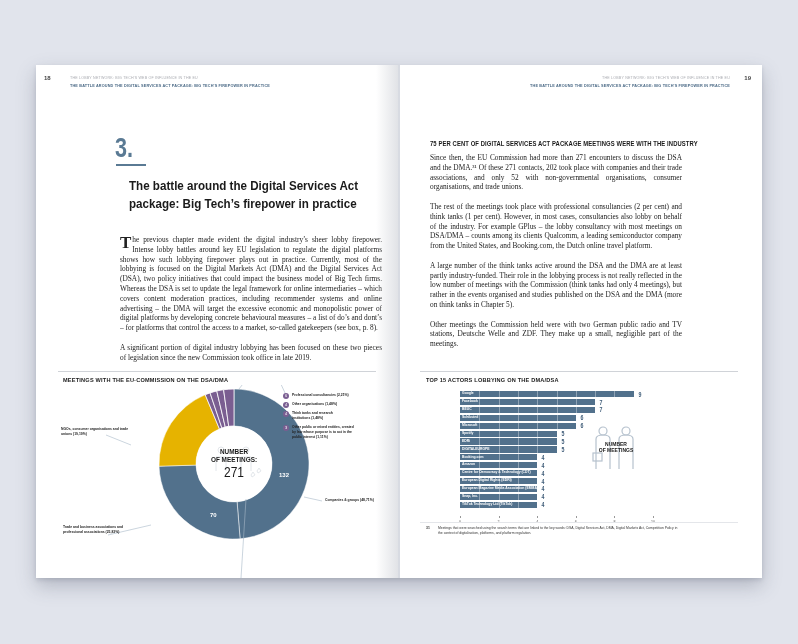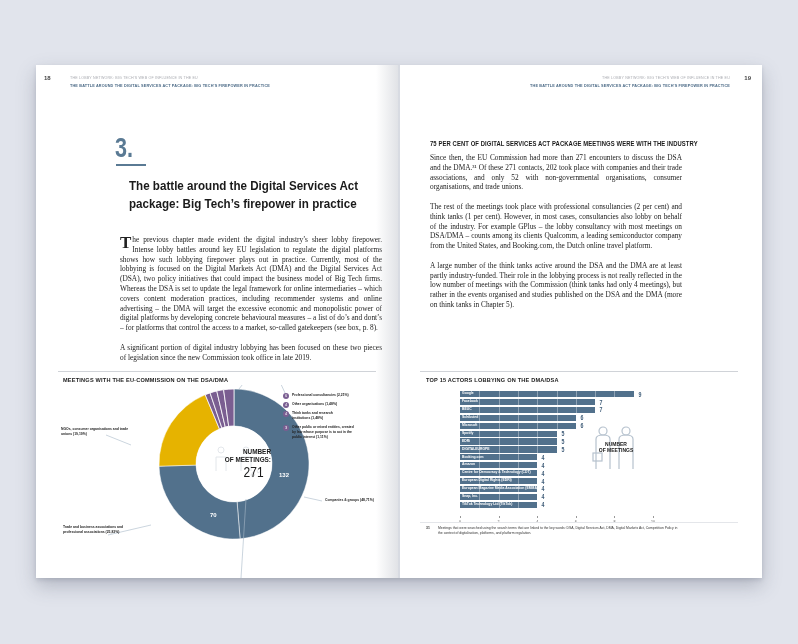--- a/index.html
+++ b/index.html
@@ -96,21 +96,21 @@
         <line x1="210" y1="114" x2="205" y2="193"></line>
       </g>
     </svg>
 
     <div style="position:absolute; left:0; top:320px; width:362px; height:193px;">
       <div class="tiny" style="position:absolute; left:168px; top:77px; color:#fff; font-size:6px;">52</div>
       <div class="tiny" style="position:absolute; left:195px; top:48px; color:#fff; font-size:6px;">17</div>
       <div class="tiny" style="position:absolute; left:243px; top:88px; color:#fff; font-size:6px;">132</div>
       <div class="tiny" style="position:absolute; left:174px; top:128px; color:#fff; font-size:6px;">70</div>
 
-      <div style="position:absolute; left:161px; top:63px; width:74px; text-align:right; font-size:6.4px; font-weight:bold; line-height:7.5px; color:#1a1a1a;">
+      <div style="position:absolute; left:161px; top:63px; width:74px; text-align:center; font-size:6.4px; font-weight:bold; line-height:7.5px; color:#1a1a1a;">
         <div>NUMBER</div>
         <div>OF MEETINGS:</div>
         <div style="font-size:15px; line-height:17px; font-weight:normal; transform:scaleX(0.8);">271</div>
       </div>
 
       <div class="tiny" style="position:absolute; left:25px; top:42px; width:70px;">NGOs, consumer organisations and trade unions (19,19%)</div>
       <div class="tiny" style="position:absolute; left:27px; top:140px; width:80px;">Trade and business associations and professional associations (25,83%)</div>
       <div class="tiny" style="position:absolute; left:289px; top:113px; width:70px;">Companies &amp; groups (48,71%)</div>
 
       <div class="legend-item" style="left:247px; top:8px;">
@@ -138,20 +138,21 @@
     <div class="run1" style="right:32px;">THE LOBBY NETWORK: BIG TECH'S WEB OF INFLUENCE IN THE EU</div>
     <div class="pnum" style="right:11px;">19</div>
     <div class="run2" style="right:32px;">THE BATTLE AROUND THE DIGITAL SERVICES ACT PACKAGE: BIG TECH'S FIREPOWER IN PRACTICE</div>
 
     <div class="section-h" style="left:30px; top:75px;">75 PER CENT OF DIGITAL SERVICES ACT PACKAGE MEETINGS WERE WITH THE INDUSTRY</div>
 
     <div class="body-text" style="left:30px; top:88px; width:252px;">
       <p>Since then, the EU Commission had more than 271 encounters to discuss the DSA and the DMA.³¹ Of these 271 contacts, 202 took place with companies and their trade associations, and only 52 with non-governmental organisations, consumer organisations, and trade unions.</p>
       <p>The rest of the meetings took place with professional consultancies (2 per cent) and think tanks (1 per cent). However, in most cases, consultancies also lobby on behalf of the industry. For example GPlus – the lobby consultancy with most meetings on DSA/DMA – counts among its clients Qualcomm, a leading semiconductor company from the United States, and Booking.com, the Dutch online travel platform.</p>
       <p>A large number of the think tanks active around the DSA and the DMA are at least partly industry-funded. Their role in the lobbying process is not really reflected in the low number of meetings with the Commission (think tanks had only 4 meetings), but rather in the events organised and studies published on the DSA and the DMA (more on think tanks in Chapter 5).</p>
+      <p>Other meetings the Commission held were with two German public radio and TV stations, Deutsche Welle and ZDF. They make up a small, negligible part of the meetings.</p>
     </div>
 
     <div class="rule" style="left:20px; top:306px; width:318px;"></div>
     <div class="chart-h" style="left:26px; top:312px;">TOP 15 ACTORS LOBBYING ON THE DMA/DSA</div>
 
     <div id="bar-chart" style="position:absolute; left:0; top:322px; width:362px; height:130px;">
         <div class="bar-row" style="top: 4px;">
           <div class="bar" style="width: 173.7px; background: rgb(82, 113, 140);">
             <div class="bar-grid" style="left: 19.3px;"></div>
             <div class="bar-grid" style="left: 38.6px;"></div>

